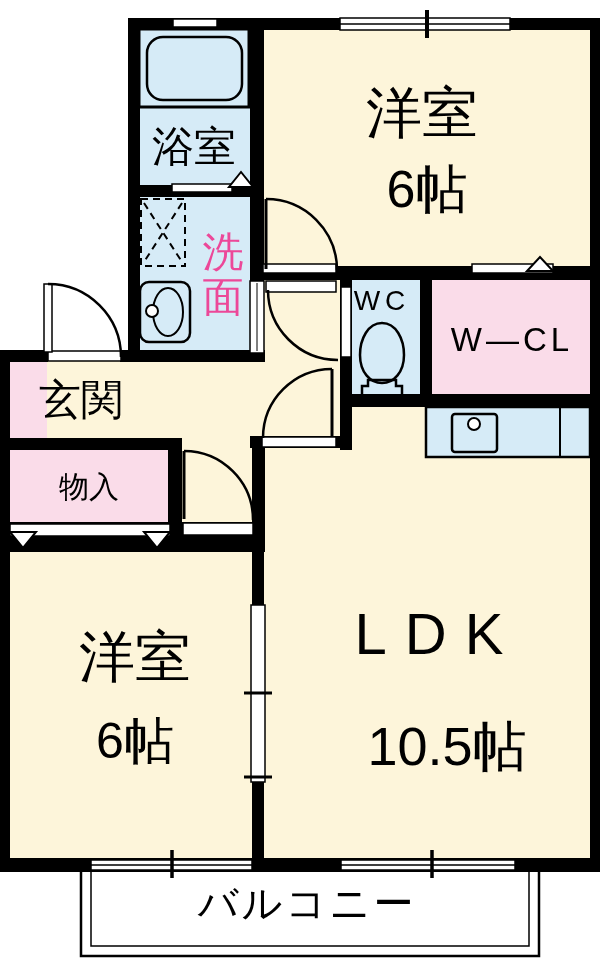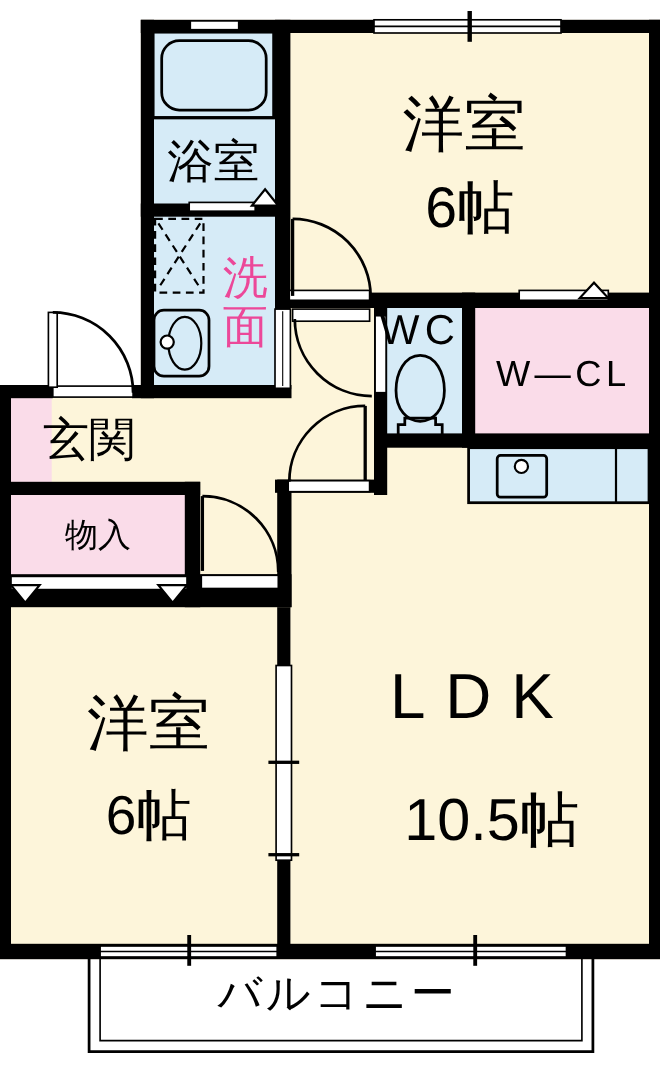--- a/index.html
+++ b/index.html
@@ -4,21 +4,21 @@
 <style>
   html,body{margin:0;padding:0;background:#fff;}
   #plan{position:relative;width:600px;height:968px;background:#fff;overflow:hidden;
         font-family:"Liberation Sans","DejaVu Sans",sans-serif;}
   #plan svg{position:absolute;left:0;top:0;}
   .lbl{position:absolute;transform:translate(-50%,-50%);color:#000;white-space:pre;
        text-align:center;line-height:1;}
   .lbl-bath{left:194px;top:147px;font-size:42px;}
   .lbl-wash{position:absolute;left:201px;top:230px;width:44px;font-size:41px;
             line-height:1.1;word-break:break-all;color:#ec4899;text-align:center;}
-  .lbl-wc{left:382px;top:301px;font-size:38px;letter-spacing:5px;}
+  .lbl-wc{left:382px;top:301px;font-size:28px;letter-spacing:5px;}
   .lbl-wcl{left:512px;top:339px;font-size:33px;letter-spacing:4px;text-align:center;}
   .lbl-genkan{left:81px;top:400px;font-size:42px;text-align:right;}
   .lbl-mono{left:89px;top:487px;font-size:30px;}
   .lbl-bed-t-name{left:422px;top:113px;font-size:56px;}
   .lbl-bed-t-size{left:427px;top:189px;font-size:52px;}
   .lbl-bed-b-name{left:135px;top:657px;font-size:56px;}
   .lbl-bed-b-size{left:135px;top:741px;font-size:50px;}
   .lbl-ldk-name{left:438px;top:634px;font-size:58px;letter-spacing:18px;}
   .lbl-ldk-size{left:447px;top:701px;font-size:54px;margin-top:45px;}
   .lbl-balcony{left:307px;top:903px;font-size:40px;letter-spacing:3px;}

